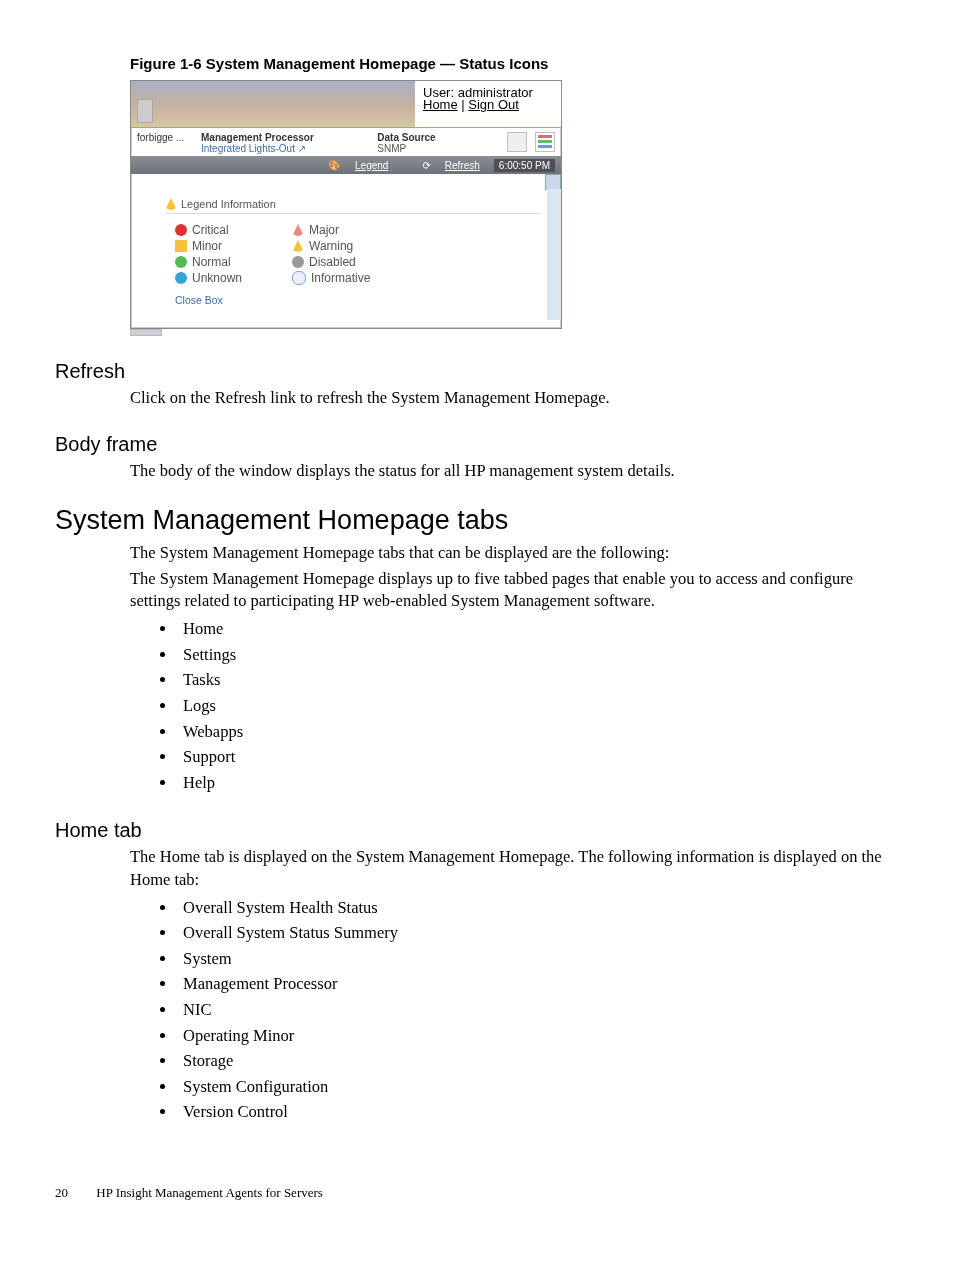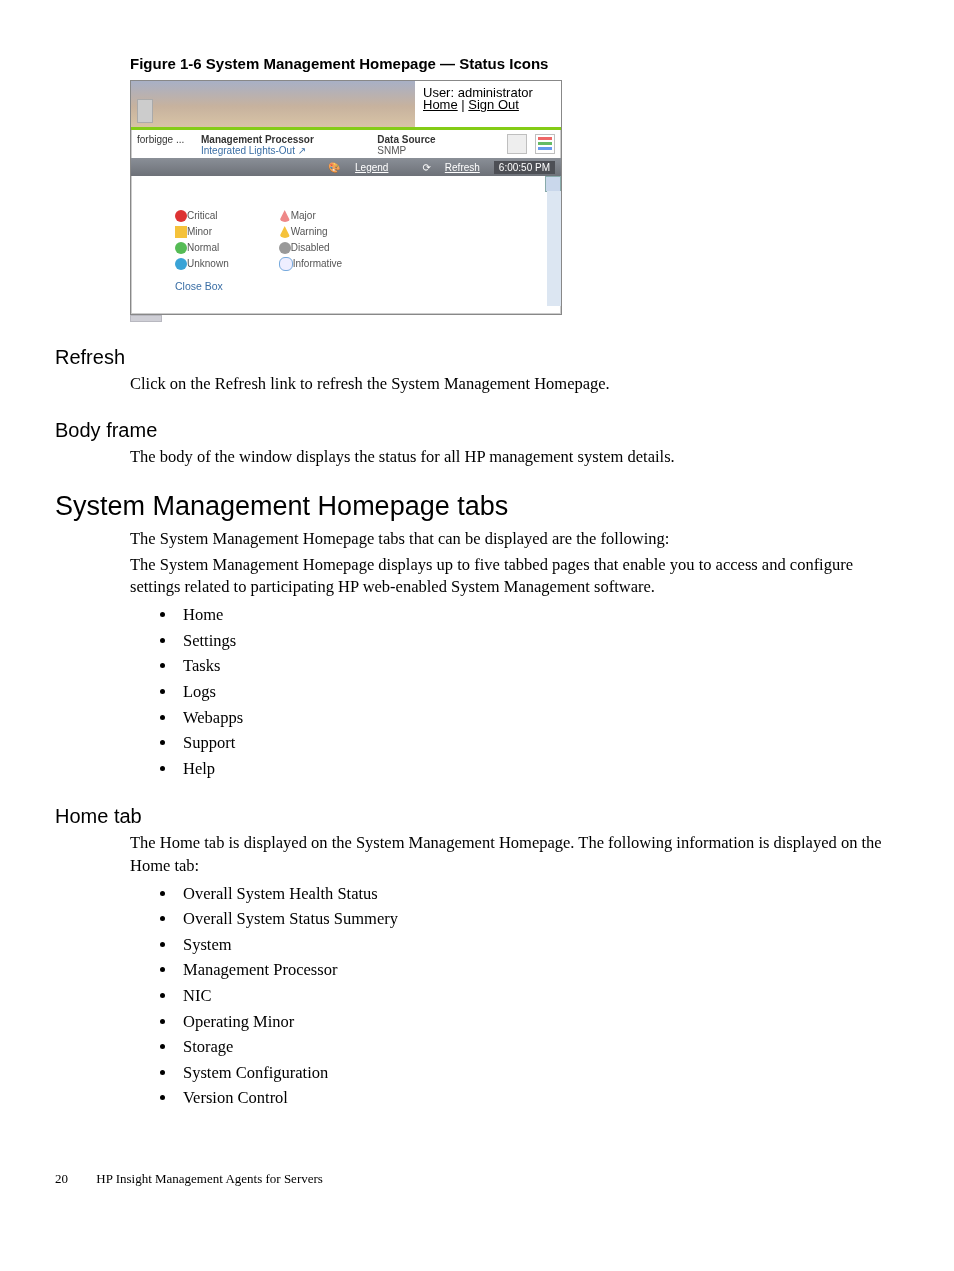--- a/index.html
+++ b/index.html
@@ -51,21 +51,21 @@
   }
   .shot-user {
     width: 130px;
     padding: 6px 8px 0 8px;
     color:#fff;
     background:#fff;
   }
   .shot-user div{ color:#000; font-size:13px; line-height:12px;}
   .shot-user a{ text-decoration:underline; color:#000;}
   .shot-row2{
-    display:flex; align-items:flex-start; border-top:3px solid #84cc16; padding:4px 6px 2px 6px; gap:6px;
+    display:flex; align-items:flex-start; border-top:1px solid #84cc16; padding:4px 6px 2px 6px; gap:6px;
   }
   .cell { font-size:10px;}
   .cell .h{font-weight:bold; color:#333;}
   .cell .v{color:#3a6ea5;}
   .cell.nm{width:58px; color:#333;}
   .cell.mp{flex:1.4;}
   .cell.ds{flex:1;}
   .tinyicon{width:18px;height:18px;border:1px solid #bfbfbf;background:#eee;display:inline-block;margin-left:2px;}
   .tinyicon.red{background:linear-gradient(#fff,#fff);position:relative}
   .tinyicon.red::after{content:"";position:absolute;inset:2px;background:
@@ -78,21 +78,21 @@
   }
   .shot-bar a{color:#fff; text-decoration:underline;}
   .shot-bar .time{background:#4d4f55; padding:1px 5px;}
   .shot-body{ position:relative; padding:24px 20px 14px 30px;}
   .scroll-up{position:absolute; right:0; top:0; width:14px; height:14px; background:#c9d7eb; border:1px solid #8aa;}
   .scroll-track{position:absolute; right:0; top:15px; bottom:0; width:14px; background:#dce6f2;}
   .legend-box{ margin-left:4px; }
   .legend-title{ display:flex; align-items:center; gap:4px; color:#555; font-size:11px; border-bottom:1px solid #ddd; padding-bottom:3px;}
   .legend-cols{ display:flex; gap:50px; padding:8px 0 4px 10px;}
   .legend-cols ul{list-style:none; margin:0; padding:0;}
-  .legend-cols li{display:flex; align-items:center; line-height:16px; font-size:10px;}
+  .legend-cols li{display:flex; align-items:center; gap:5px; line-height:16px; font-size:12px;}
   .ic{width:12px;height:12px;display:inline-block;border-radius:6px;}
   .ic.crit{background:#d33;} .ic.min{background:#f5c23a;border-radius:0;} .ic.norm{background:#5b5;} .ic.unk{background:#3aa3d6;}
   .ic.maj{background:#e88; clip-path:polygon(50% 0,100% 100%,0 100%);} 
   .ic.warn{background:#f5c23a; clip-path:polygon(50% 0,100% 100%,0 100%);} 
   .ic.dis{background:#999;} .ic.inf{background:#eef;border:1px solid #7ad;}
   .closebox{ color:#3a6ea5; font-size:10.5px; padding:4px 0 0 10px;}
   .hr-under{width:30px;height:5px;background:#cfcfd6;border:1px solid #b8b8c0;margin-left:-1px;}
 
   
   .h3{
@@ -163,20 +163,24 @@
       <a>Legend</a>
       <span style="flex:0 0 6px"></span>
       <span>⟳</span>
       <a>Refresh</a>
       <span class="time">6:00:50 PM</span>
     </div>
     <div class="shot-body">
       <div class="scroll-up"></div>
       <div class="scroll-track"></div>
       <div class="legend-box">
+        <div class="legend-title">
+          <span class="ic warn"></span>
+          <span>Legend Information</span>
+        </div>
         <div class="legend-cols">
           <ul>
             <li>
                 <span class="ic crit"></span>
                 <span>Critical</span>
               </li>
             <li>
                 <span class="ic min"></span>
                 <span>Minor</span>
               </li>

